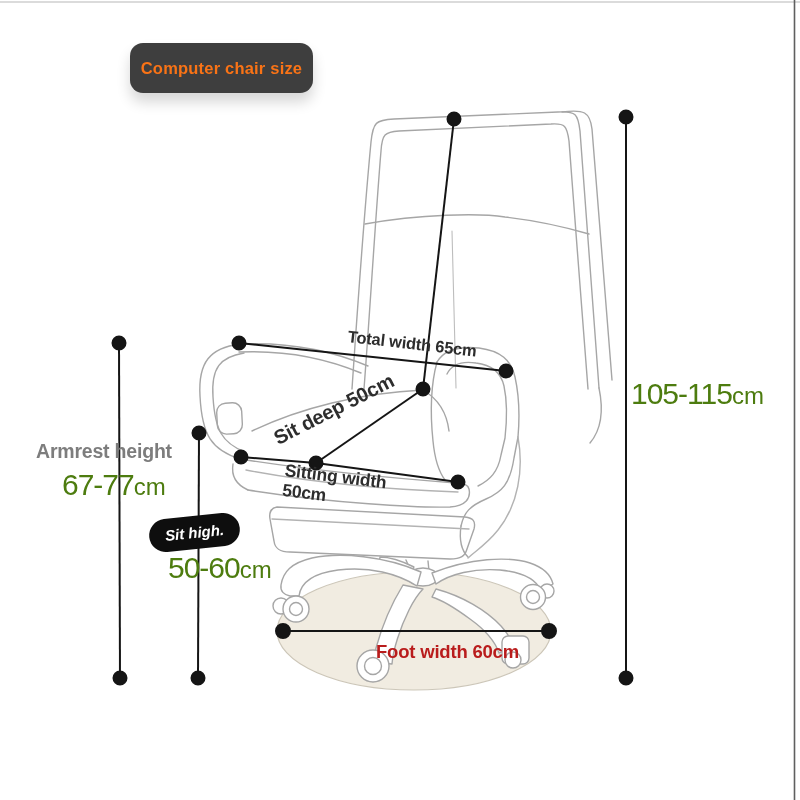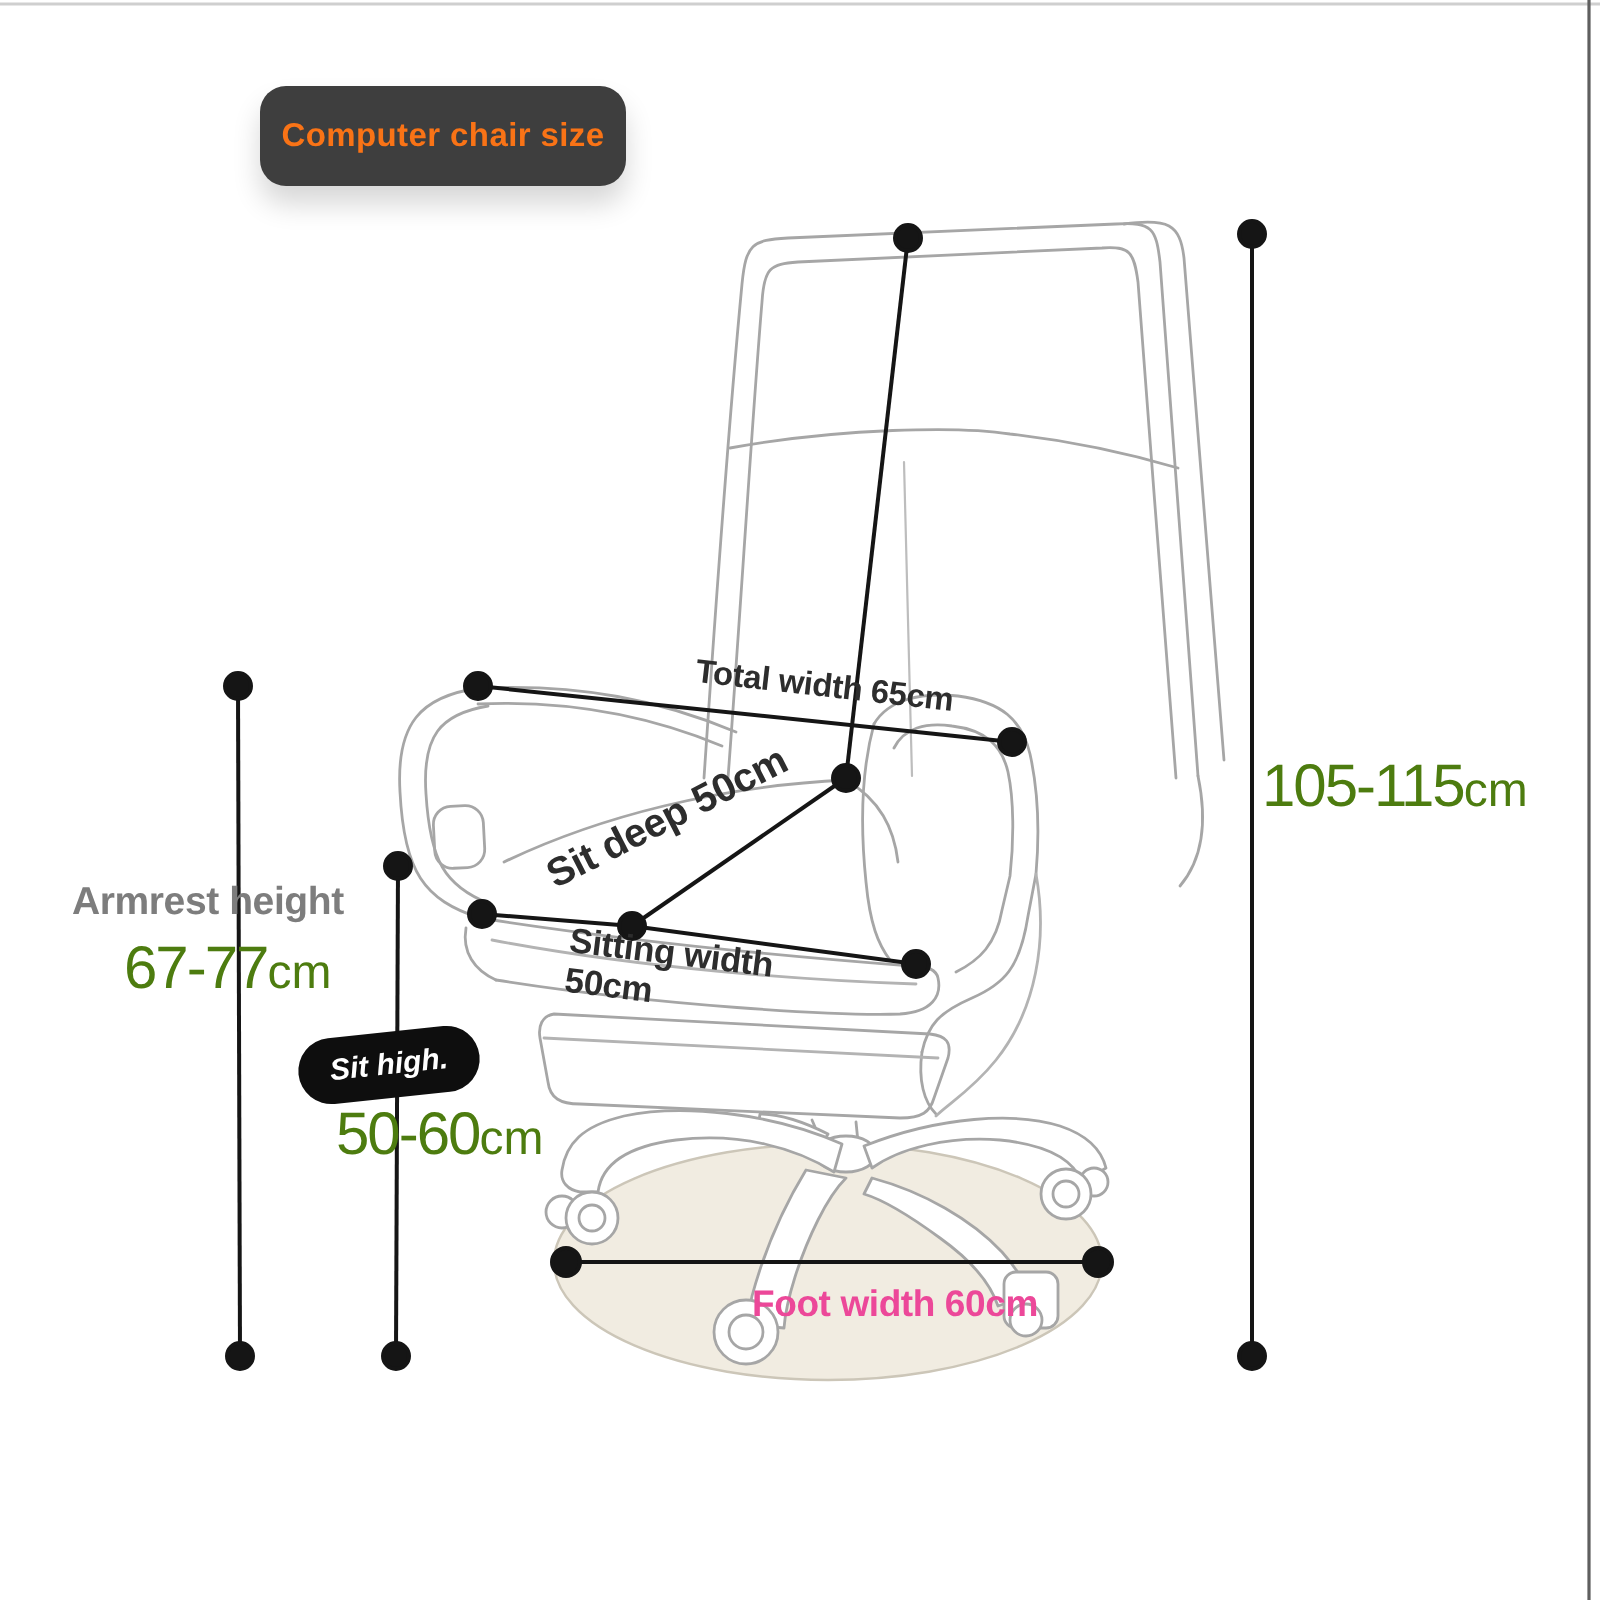--- a/index.html
+++ b/index.html
@@ -14,21 +14,21 @@
     left:130px;top:43px;width:183px;height:50px;background:#3e3e3e;border-radius:13px;
     display:flex;align-items:center;justify-content:center;color:#f97316;font-weight:bold;
     font-size:16.5px;letter-spacing:.2px;box-shadow:0 9px 14px rgba(0,0,0,.16);
   }
   
   .lbl{font-weight:bold;color:#2d2d2d;letter-spacing:-.2px;}
   .backrest-label{left:377px;top:246px;font-size:17px;line-height:1.2;}
   .total-width-label{left:349px;top:327px;font-size:16.5px;transform:rotate(6.5deg);transform-origin:left top;}
   .sit-deep-label{left:268px;top:398px;font-size:20px;transform:rotate(-27deg);transform-origin:center;}
   .sitting-width-label{left:286px;top:461px;font-size:17.5px;line-height:1.12;transform:rotate(7deg);transform-origin:left top;}
-  .foot-width-label{left:376px;top:641px;font-size:18.5px;color:#ec4899;text-align:center;}
+  .foot-width-label{left:376px;top:641px;font-size:18.5px;color:#b91c1c;text-align:center;}
   .armrest-label{left:36px;top:440px;font-size:19.5px;color:#7d7d7d;text-align:right;}
   
   .dim-value{font-weight:400;font-size:30px;color:#4d7c0f;letter-spacing:-1px;}
   .dim-value .unit{font-size:24px;letter-spacing:0;}
   .armrest-value{left:62px;top:468px;}
   .sit-high-value{left:148px;top:551px;margin-left:20px;}
   .total-high-value{left:631px;top:377px;}
   
   .pill{
     background:#0e0e0e;color:#fff;font-weight:bold;display:flex;align-items:center;

